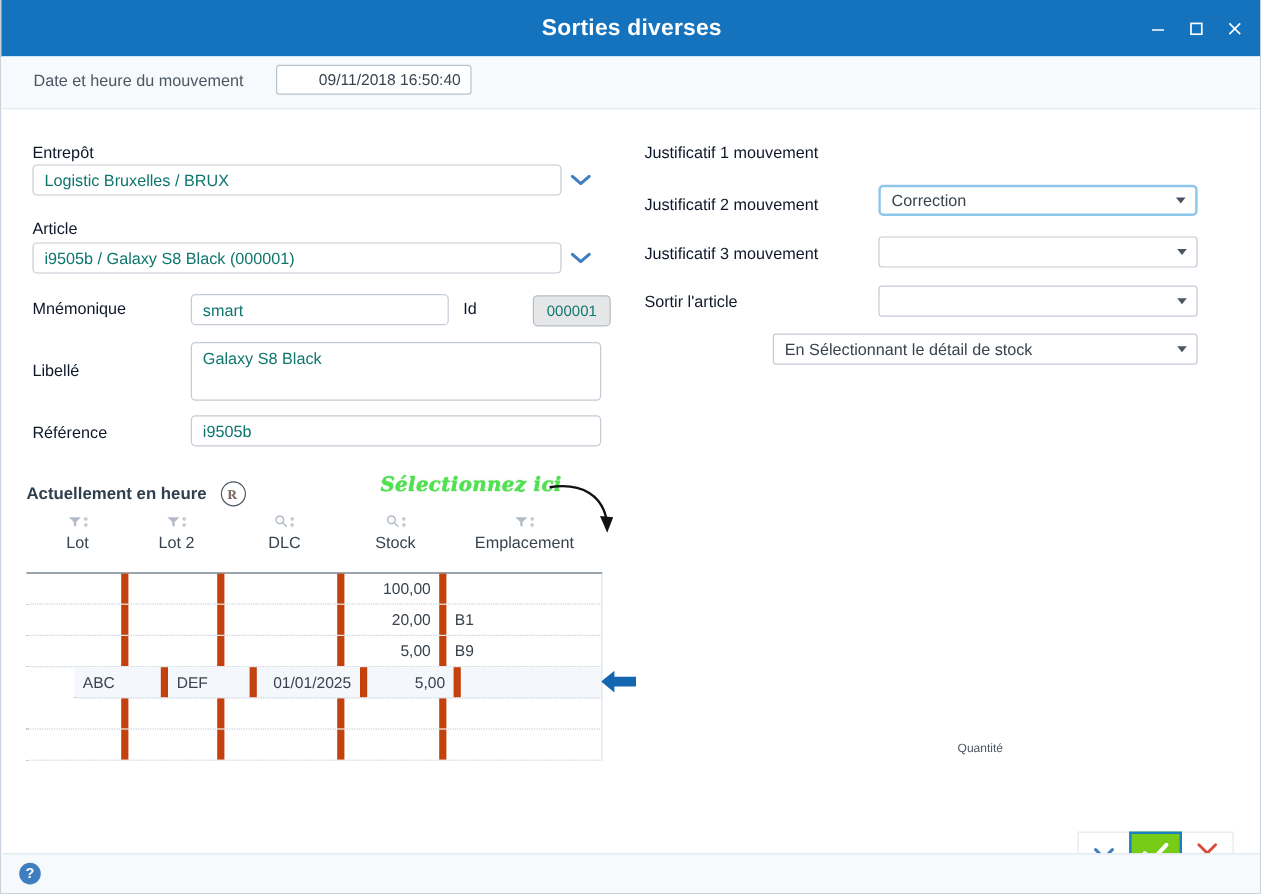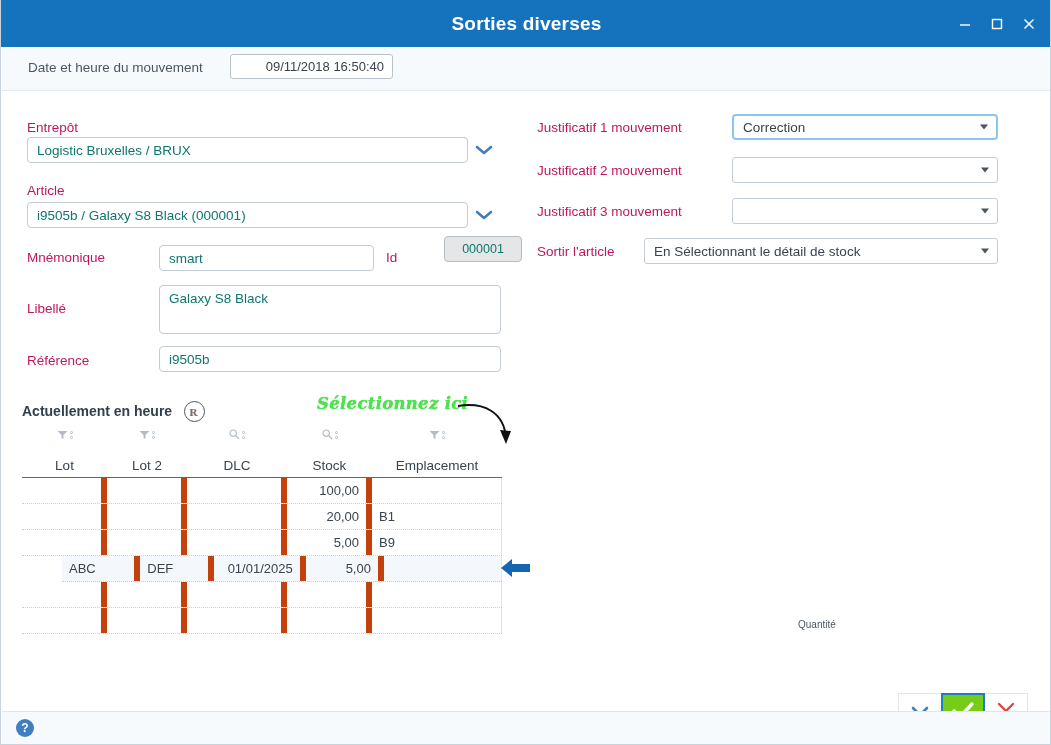--- a/index.html
+++ b/index.html
@@ -61,21 +61,21 @@
     border-radius: 3px;
     font-size: 13px; color: #39434e;
     display: flex; align-items: center; justify-content: flex-end;
     padding-right: 8px;
   }
 
   
   .lbl {
     position: absolute;
     font-size: 13.5px;
-    color: #be185d;
+    color: #0f172a;
     white-space: nowrap;
   }
   .inp {
     position: absolute;
     background: #ffffff;
     border: 1px solid #c3cbd4;
     border-radius: 4px;
     font-size: 13.5px;
     color: #0f766e;
     display: flex; align-items: center;
@@ -102,20 +102,21 @@
   
   .sel {
     position: absolute;
     background: #ffffff;
     border: 1px solid #c3cbd4;
     border-radius: 3px;
     height: 26px;
     font-size: 13.5px; color: #39434e;
     display: flex; align-items: center;
     padding-left: 9px;
+    margin-top: 40px;
   }
   .sel.focused {
     border: 2px solid #8cc6ea;
     border-radius: 4px;
   }
   .sel .caret {
     position: absolute; right: 8px; top: 50%;
     transform: translateY(-50%);
     width: 0; height: 0;
     border-left: 4.5px solid transparent;
@@ -158,21 +159,21 @@
     left: 21px; top: 428px;
     width: 480px;
   }
   .thead {
     display: flex;
     height: 50px;
     border-bottom: 1.5px solid #5a6876;
   }
   .th {
     display: flex; flex-direction: column;
-    align-items: center; justify-content: space-between;
+    align-items: center; justify-content: flex-start;
     padding-bottom: 4px;
     font-size: 13.5px; color: #39434e;
   }
   .th-icons {
     display: flex; align-items: center; gap: 2px;
     margin-bottom: 3px; height: 14px;
   }
   .sort-dots {
     display: flex; flex-direction: column;
     justify-content: center; gap: 2px;
@@ -300,21 +301,21 @@
   <div class="inp" style="left:26px; top:202px; width:441px;">i9505b / Galaxy S8 Black (000001)</div>
   <div class="chev-blue" style="left:472px; top:204px;">
     <svg width="20" height="14" viewBox="0 0 20 14">
         <polyline points="3,4 10,10 17,4" fill="none" stroke="#3f7fbf" stroke-width="2.6" stroke-linecap="round" stroke-linejoin="round"></polyline>
       </svg>
   </div>
 
   <span class="lbl" style="left:26px; top:250px;">Mnémonique</span>
   <div class="inp" style="left:158px; top:245px; width:215px;">smart</div>
   <span class="lbl" style="left:385px; top:250px;">Id</span>
-  <div class="inp ro" style="left:443px; top:236px; width:78px;">000001</div>
+  <div class="inp ro" style="left:443px; top:246px; width:65px;">000001</div>
 
   <span class="lbl" style="left:26px; top:301px;">Libellé</span>
   <div class="inp area" style="left:158px; top:285px; width:342px; height:49px;">Galaxy S8 Black</div>
 
   <span class="lbl" style="left:26px; top:353px;">Référence</span>
   <div class="inp" style="left:158px; top:346px; width:342px;">i9505b</div>
 
   <span class="lbl" style="left:536px; top:120px;">Justificatif 1 mouvement</span>
   <div class="sel focused" style="left:731px; top:114px; width:266px;">
     <span>Correction</span>

